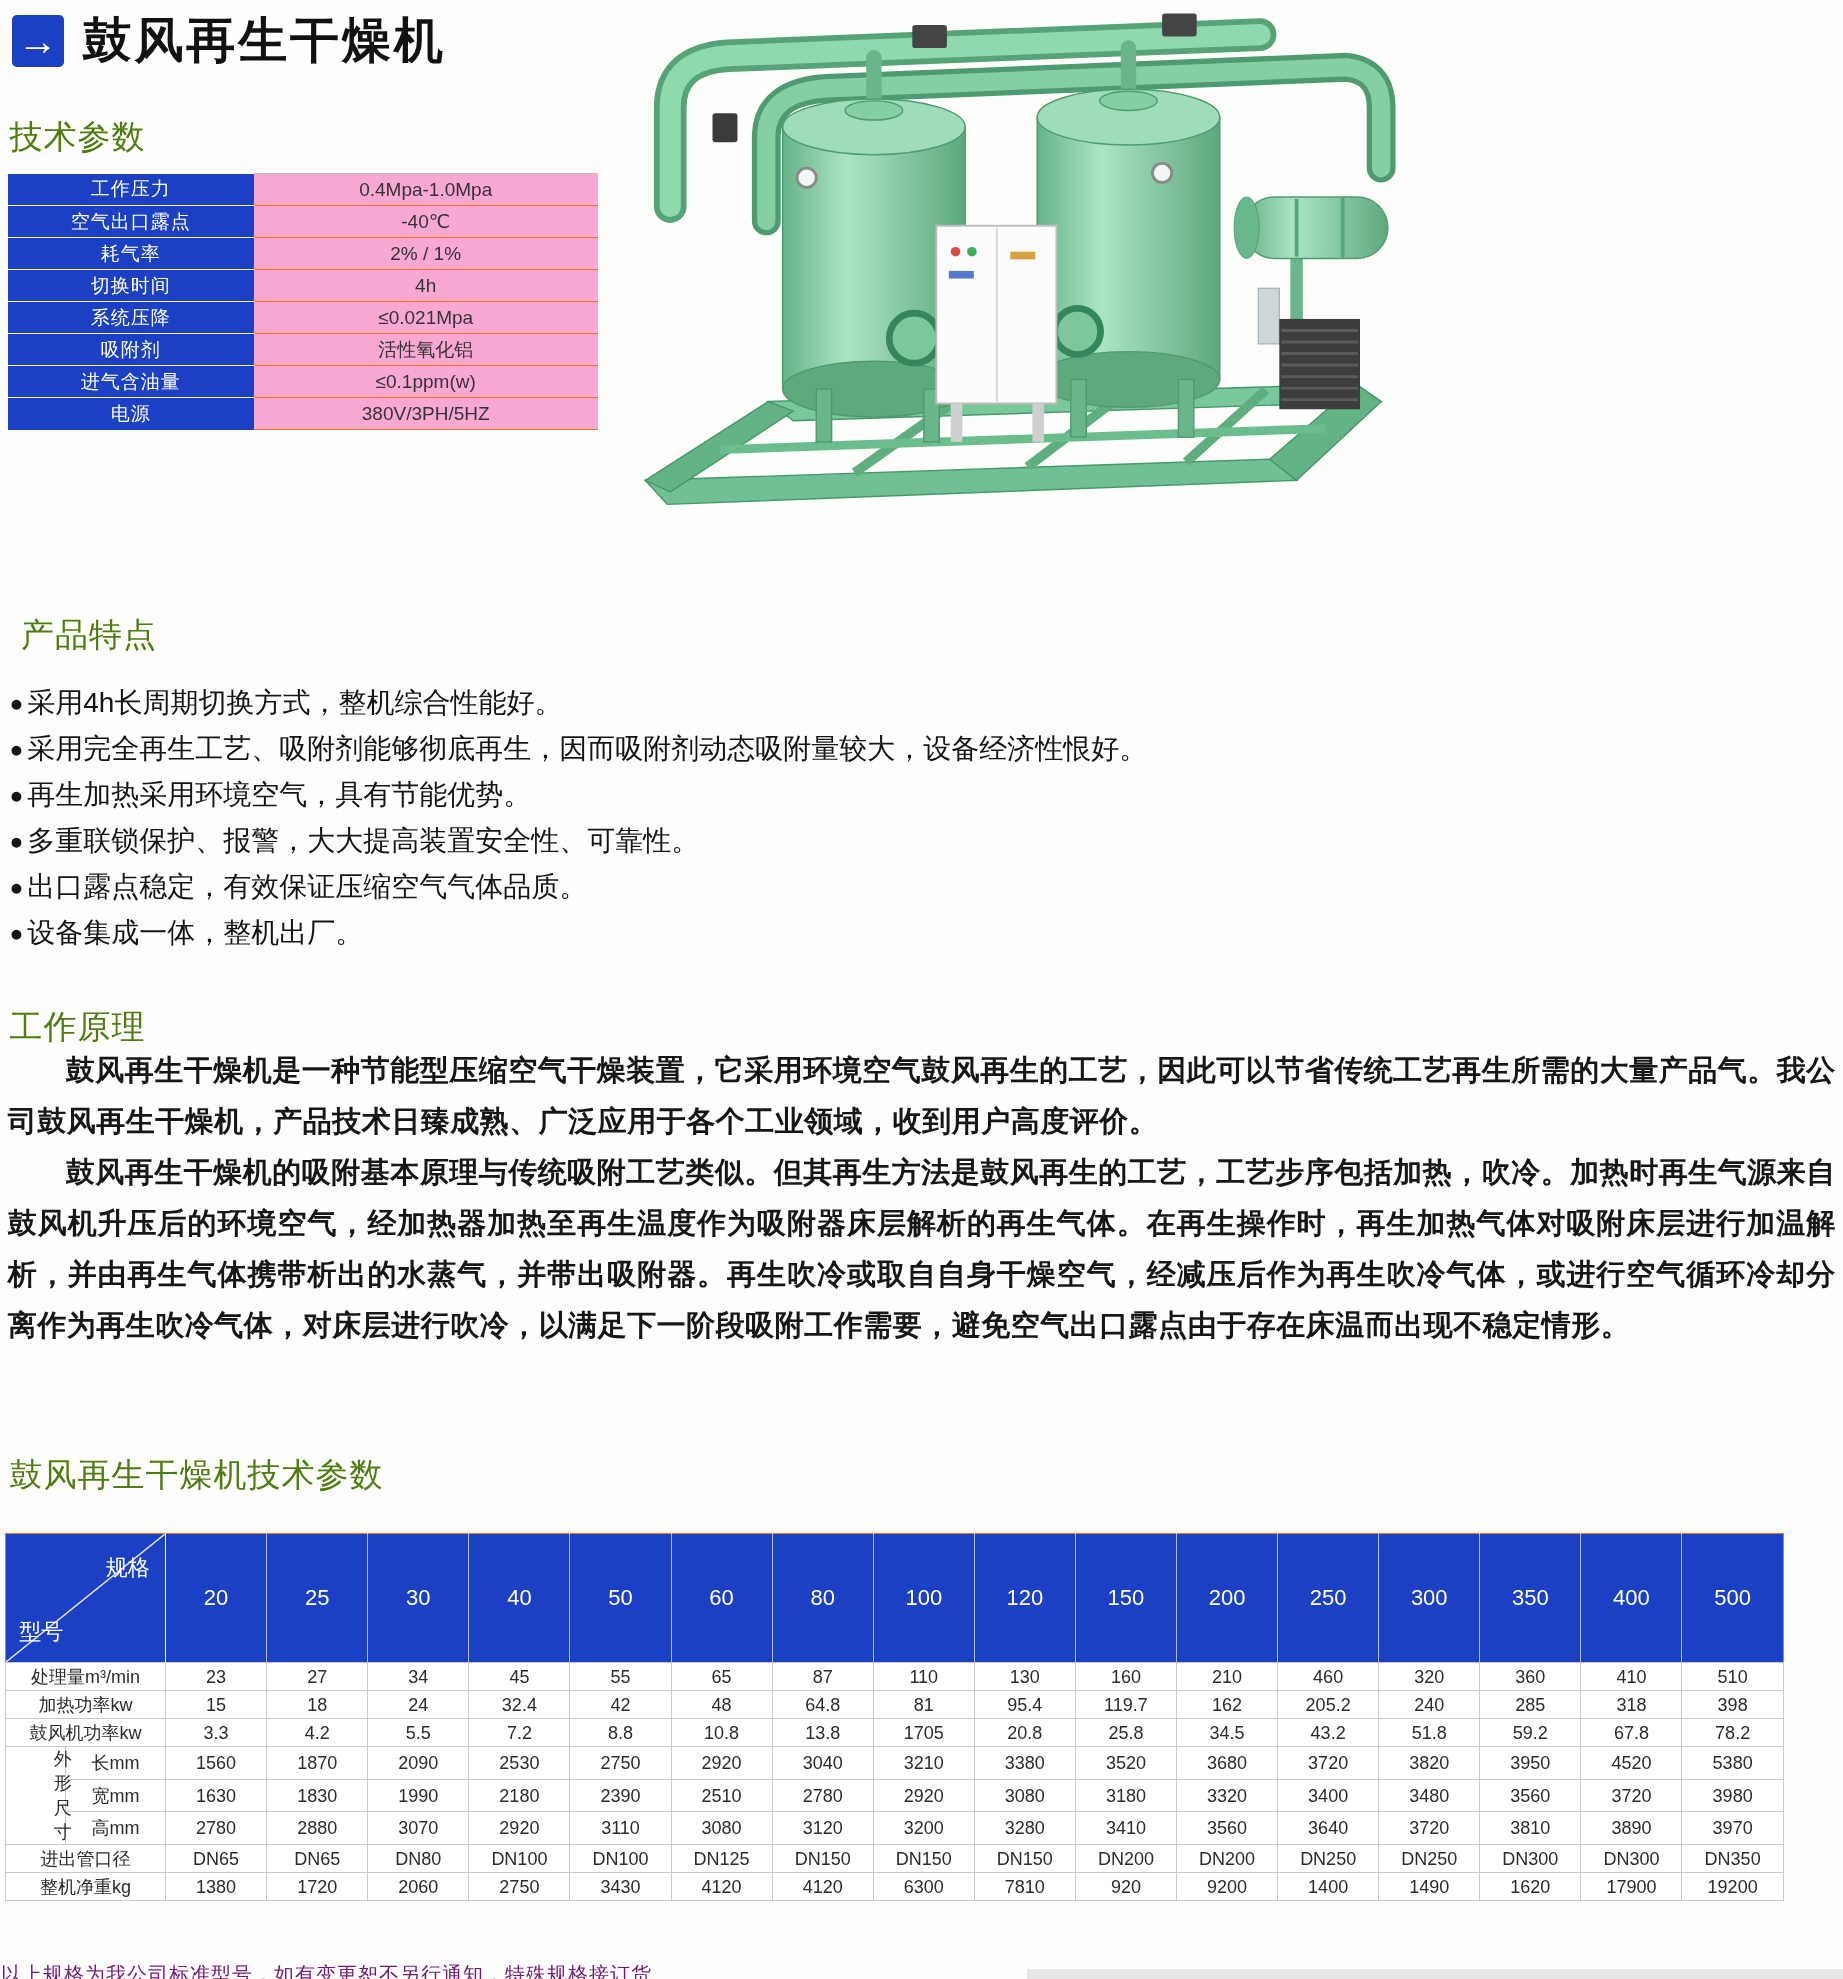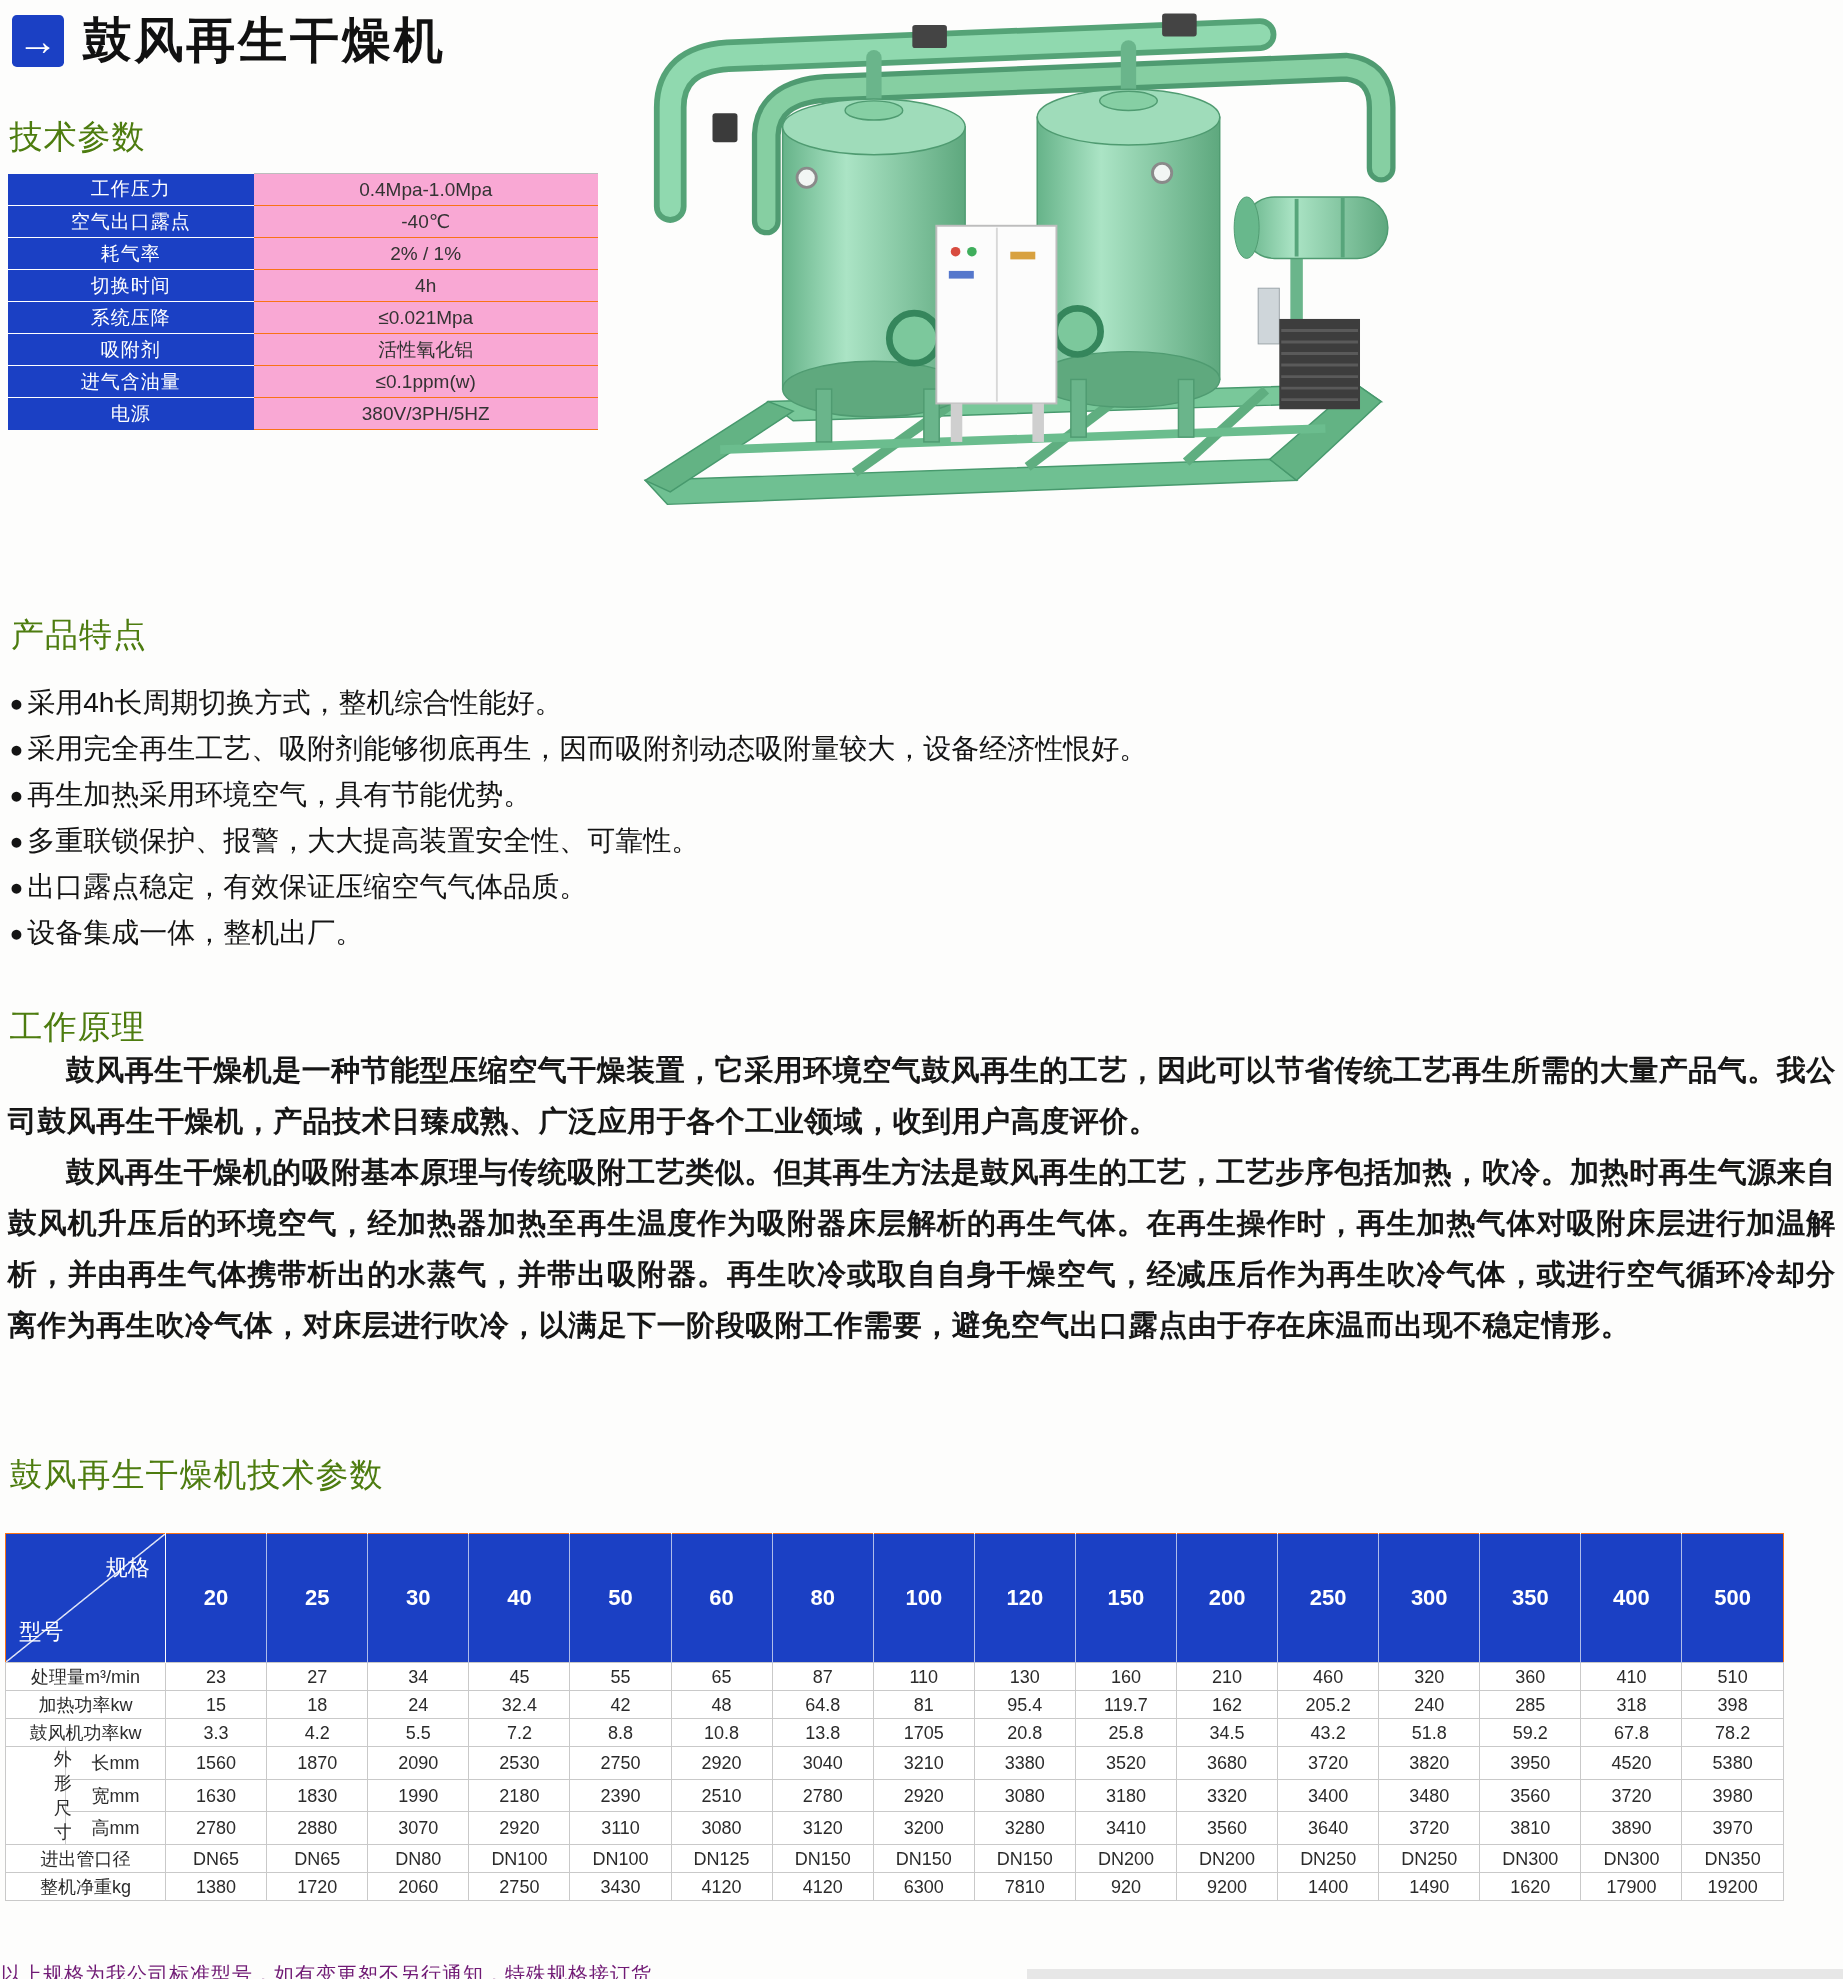--- a/index.html
+++ b/index.html
@@ -33,41 +33,41 @@
   #spec-table td{
     width:344px;height:32px;background:#f9a8d4;color:#333;
     font-size:19px;text-align:center;
     border-top:1px solid #bdbdbd;border-bottom:1px solid #f97316;
   }
 
   
   #photo{top:0;left:624px;width:788px;height:562px;}
 
   
-  #features-heading{top:613px;left:11px;}
+  #features-heading{top:613px;left:21px;}
   #feature-list{top:680px;left:9.6px;width:1537px;list-style:none;}
   #feature-list li{display:flex;align-items:center;height:46px;font-size:28px;color:#141414;}
   #feature-list .dot{font-size:23px;margin-right:3.8px;line-height:1;}
 
   
   #principle-heading{top:1005px;left:9.6px;}
   #principle-paragraphs{top:1045px;left:7.7px;width:1828px;font-weight:bold;}
   #principle-paragraphs p{
     text-indent:2em;font-size:29px;line-height:51px;color:#161616;
     text-align:justify;letter-spacing:0.5px;
   }
 
   
   #params-heading{top:1453px;left:9.6px;}
   #params-table{
     top:1533px;left:4.8px;border-collapse:collapse;table-layout:fixed;width:1779px;
     border:1px solid #f97316;
   }
   #params-table thead th{
-    height:129px;background:#1b40c4;color:#fff;font-size:22px;font-weight:700;
+    height:129px;background:#1b40c4;color:#fff;font-size:22px;font-weight:400;
     text-align:center;border-right:1px solid rgba(255,255,255,.65);
   }
   #params-table thead th:last-child{border-right:none;}
   #params-table .corner{position:relative;font-weight:500;}
   #params-table .corner::after{
     content:"";position:absolute;inset:0;
     background:linear-gradient(to bottom right,
       transparent calc(50% - 1.2px),#fff calc(50% - 0.3px),
       #fff calc(50% + 0.3px),transparent calc(50% + 1.2px));
     opacity:.85;pointer-events:none;

